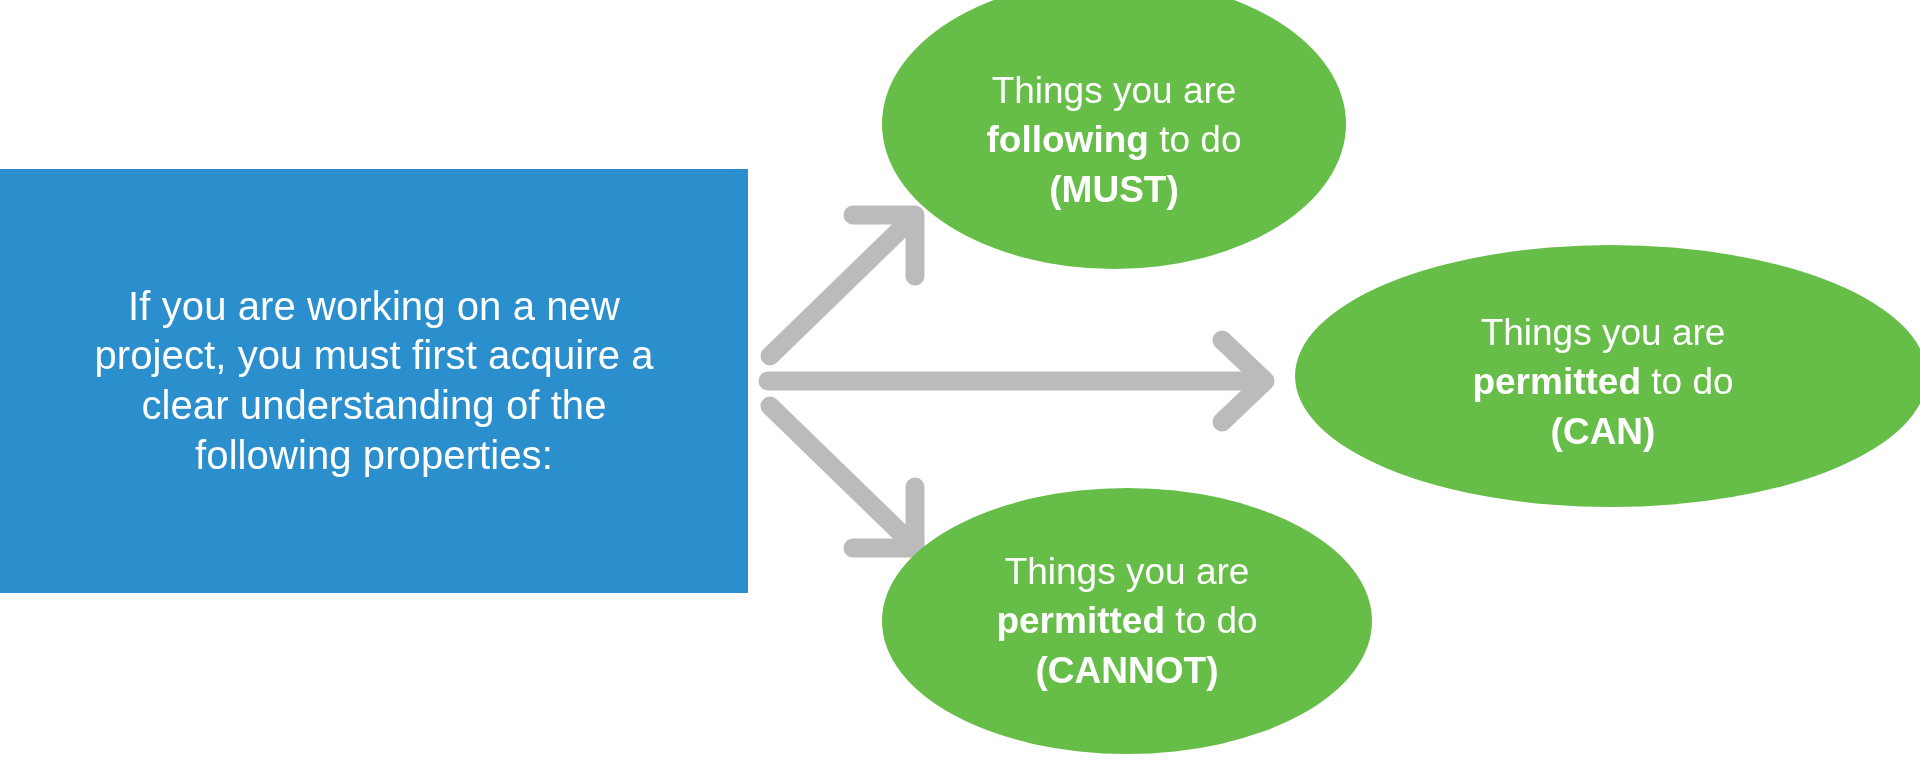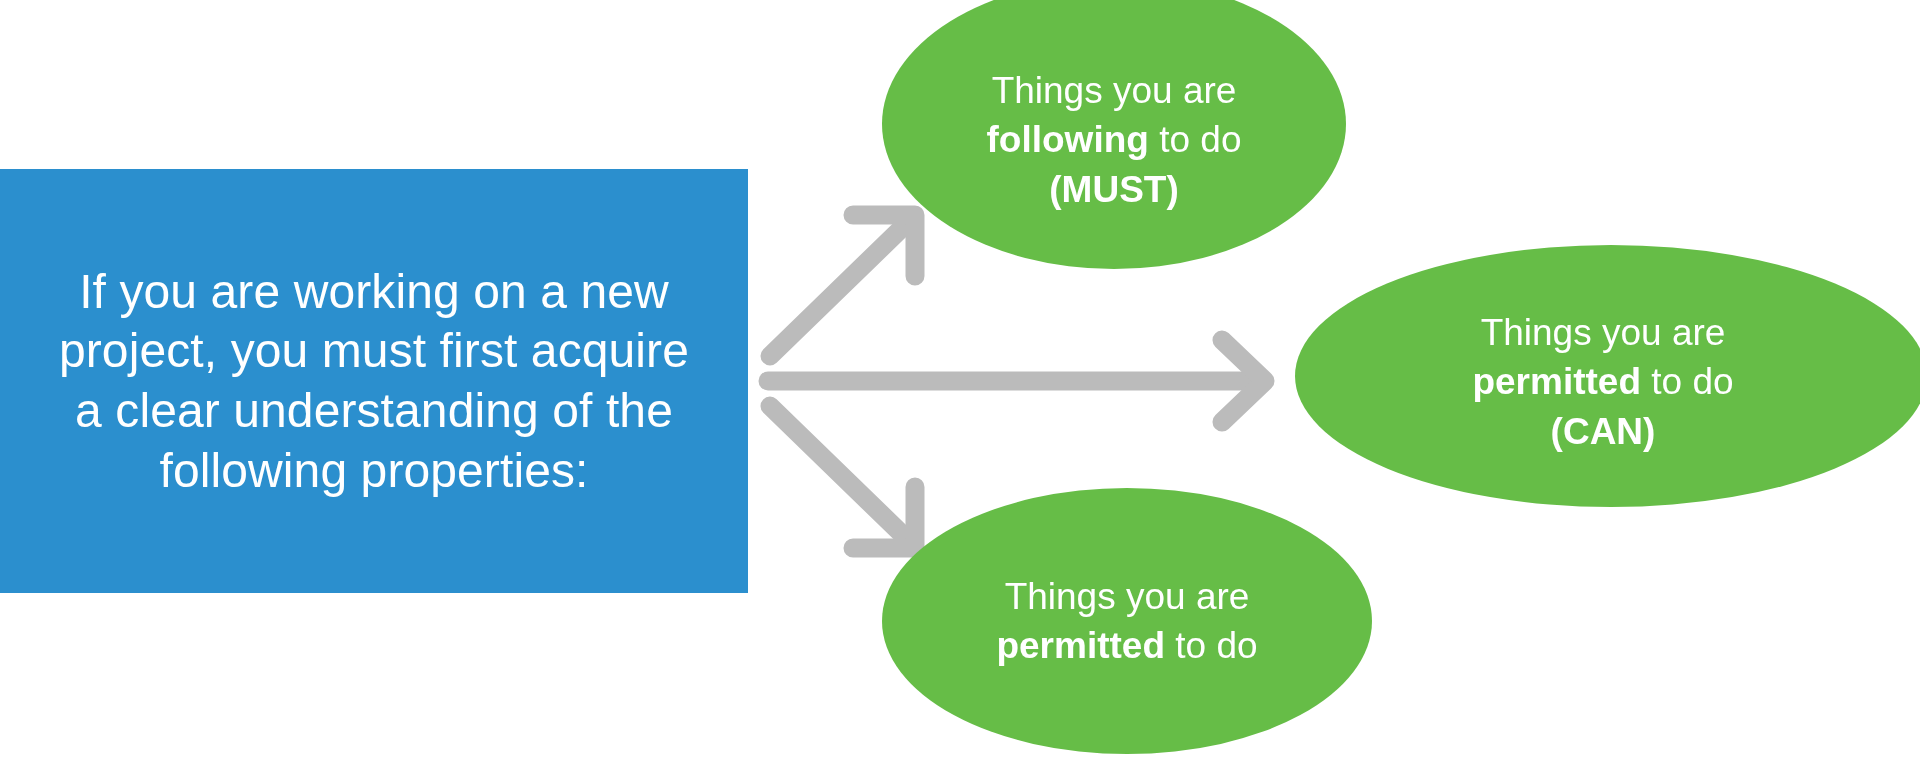--- a/index.html
+++ b/index.html
@@ -28,21 +28,21 @@
     height: 424px;
     background: #2b8fce;
     display: flex;
     align-items: center;
     justify-content: center;
     box-sizing: border-box;
     padding: 0 58px;
   }
   .source-box-text {
     color: #ffffff;
-    font-size: 48px;
+    font-size: 40px;
     line-height: 1.24;
     text-align: center;
     font-weight: 400;
     letter-spacing: .1px;
     white-space: pre-line;
   }
 
   
   .node-ellipse {
     position: absolute;
@@ -146,16 +146,17 @@
       <span>Things you are</span><br>
       <b>permitted</b><span> to do</span><br>
       <b>(CAN)</b>
     </div>
   </div>
 
   <div class="node-ellipse" id="ellipse-cannot">
     <div class="node-text">
       <span>Things you are</span><br>
       <b>permitted</b><span> to do</span><br>
+      <b>(CANNOT)</b>
     </div>
   </div>
 
 </div>
 
 </body></html>

